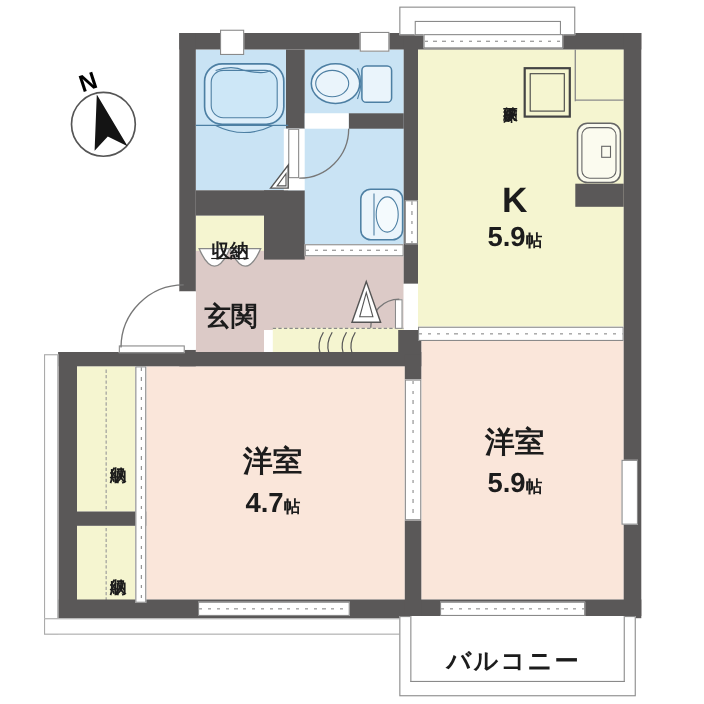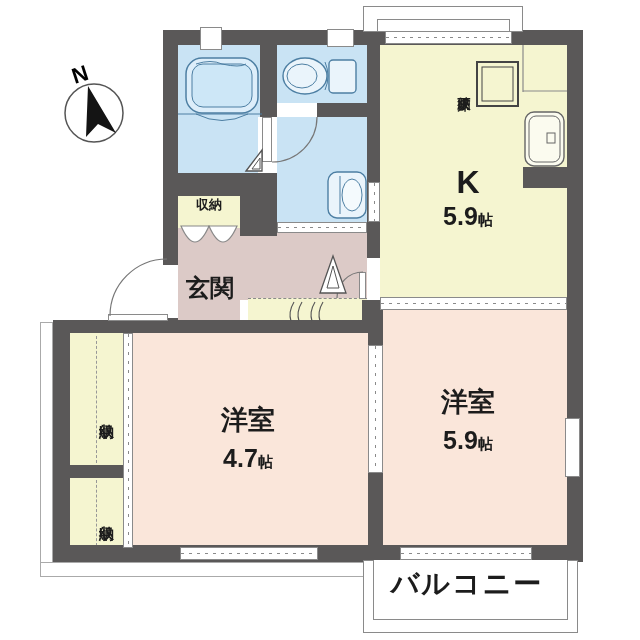--- a/index.html
+++ b/index.html
@@ -164,19 +164,19 @@
   <div class="lbl" style="left:468px;top:182px;font-size:32px;">K</div>
   <div class="lbl" style="left:468px;top:216px;font-size:25px;"><span>5.9</span><span class="unit">帖</span></div>
 
   <div class="lbl" style="left:248px;top:420px;font-size:27px;">洋室</div>
   <div class="lbl" style="left:248px;top:458px;font-size:25px;"><span>4.7</span><span class="unit">帖</span></div>
 
   <div class="lbl" style="left:468px;top:402px;font-size:27px;">洋室</div>
   <div class="lbl" style="left:468px;top:440px;font-size:25px;"><span>5.9</span><span class="unit">帖</span></div>
 
   <div class="lbl" style="left:210px;top:288px;font-size:24px;">玄関</div>
-  <div class="lbl" style="left:209px;top:204px;font-size:13px;">収納</div>
+  <div class="lbl" style="left:209px;top:228px;font-size:17px;text-decoration:underline;">収納</div>
   <div class="lbl vtext" style="left:107px;top:412px;font-size:15px;">収納</div>
   <div class="lbl vtext" style="left:107px;top:514px;font-size:15px;">収納</div>
   <div class="lbl vtext" style="left:464px;top:87px;font-size:13px;">床下収納</div>
-  <div class="lbl" style="left:467px;top:584px;font-size:28px;letter-spacing:2px;">バルコニー</div>
+  <div class="lbl" style="left:467px;top:601px;font-size:22px;letter-spacing:2px;">バルコニー</div>
 
 </div>
 
 </body></html>

